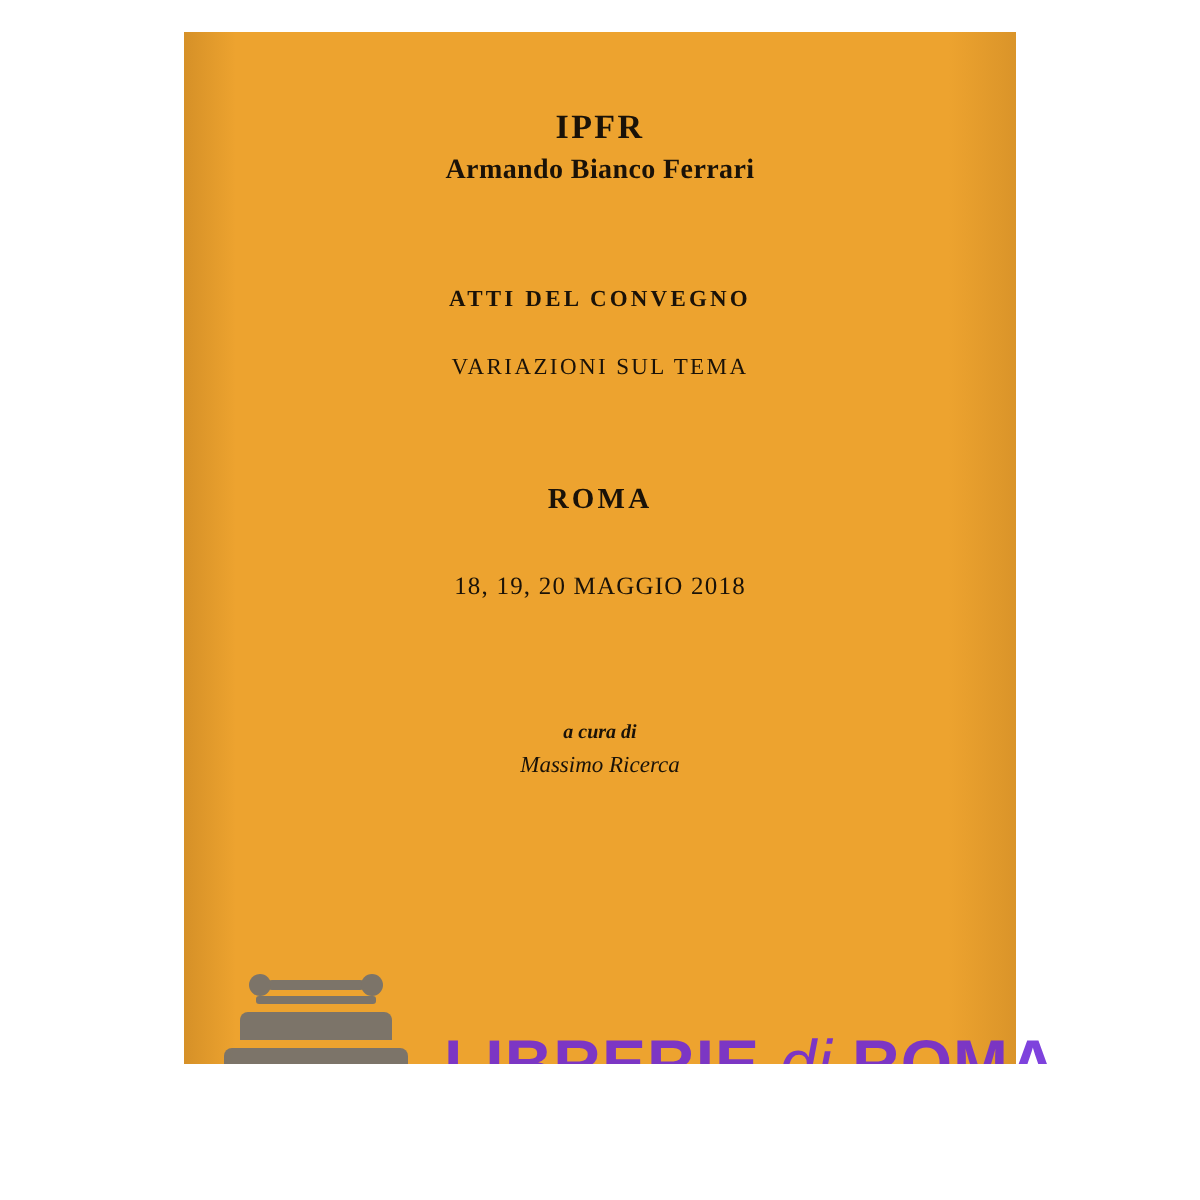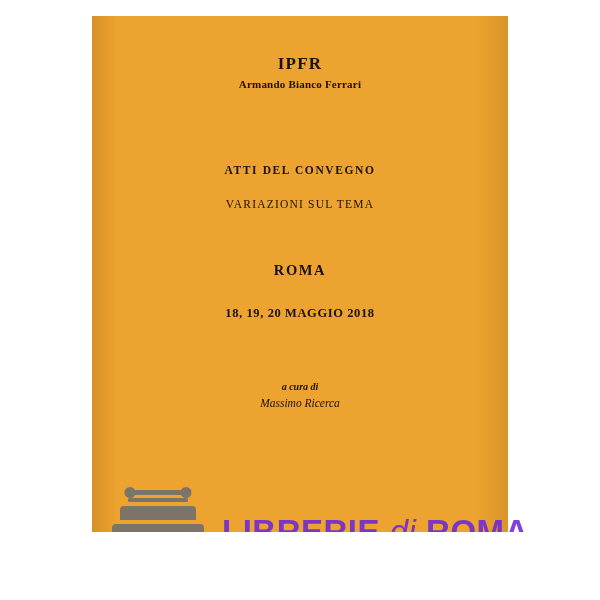--- a/index.html
+++ b/index.html
@@ -56,30 +56,30 @@
     letter-spacing: 1.2px;
     margin-top: 16px;
   }
   .pub-line {
     font-size: 11.5px;
     font-weight: bold;
     letter-spacing: 0.2px;
     margin-top: 5px;
   }
   .pub-line2 {
-    font-size: 11px;
+    font-size: 14px;
     font-weight: bold;
     letter-spacing: 0.2px;
     margin-top: 4px;
   }
   .kicker {
     font-size: 11.5px;
     font-weight: bold;
     letter-spacing: 1.6px;
-    margin-top: 74px;
+    margin-top: 50px;
   }
   .title-block { margin-top: 44px; }
   .title-1 {
     font-size: 22.5px;
     font-weight: bold;
     letter-spacing: 0.6px;
   }
   .title-conj {
     font-size: 21px;
     font-weight: bold;
@@ -98,21 +98,21 @@
     margin-top: 22px;
   }
   .place {
     font-size: 14.5px;
     font-weight: bold;
     letter-spacing: 1.6px;
     margin-top: 52px;
   }
   .dates {
     font-size: 12.5px;
-    font-weight: bold;
+    font-weight: normal;
     letter-spacing: 0.6px;
     margin-top: 27px;
   }
   .editor-block { margin-top: 60px; }
   .editor-label {
     font-size: 10px;
     font-style: italic;
     font-weight: bold;
   }
   .editor-name {

